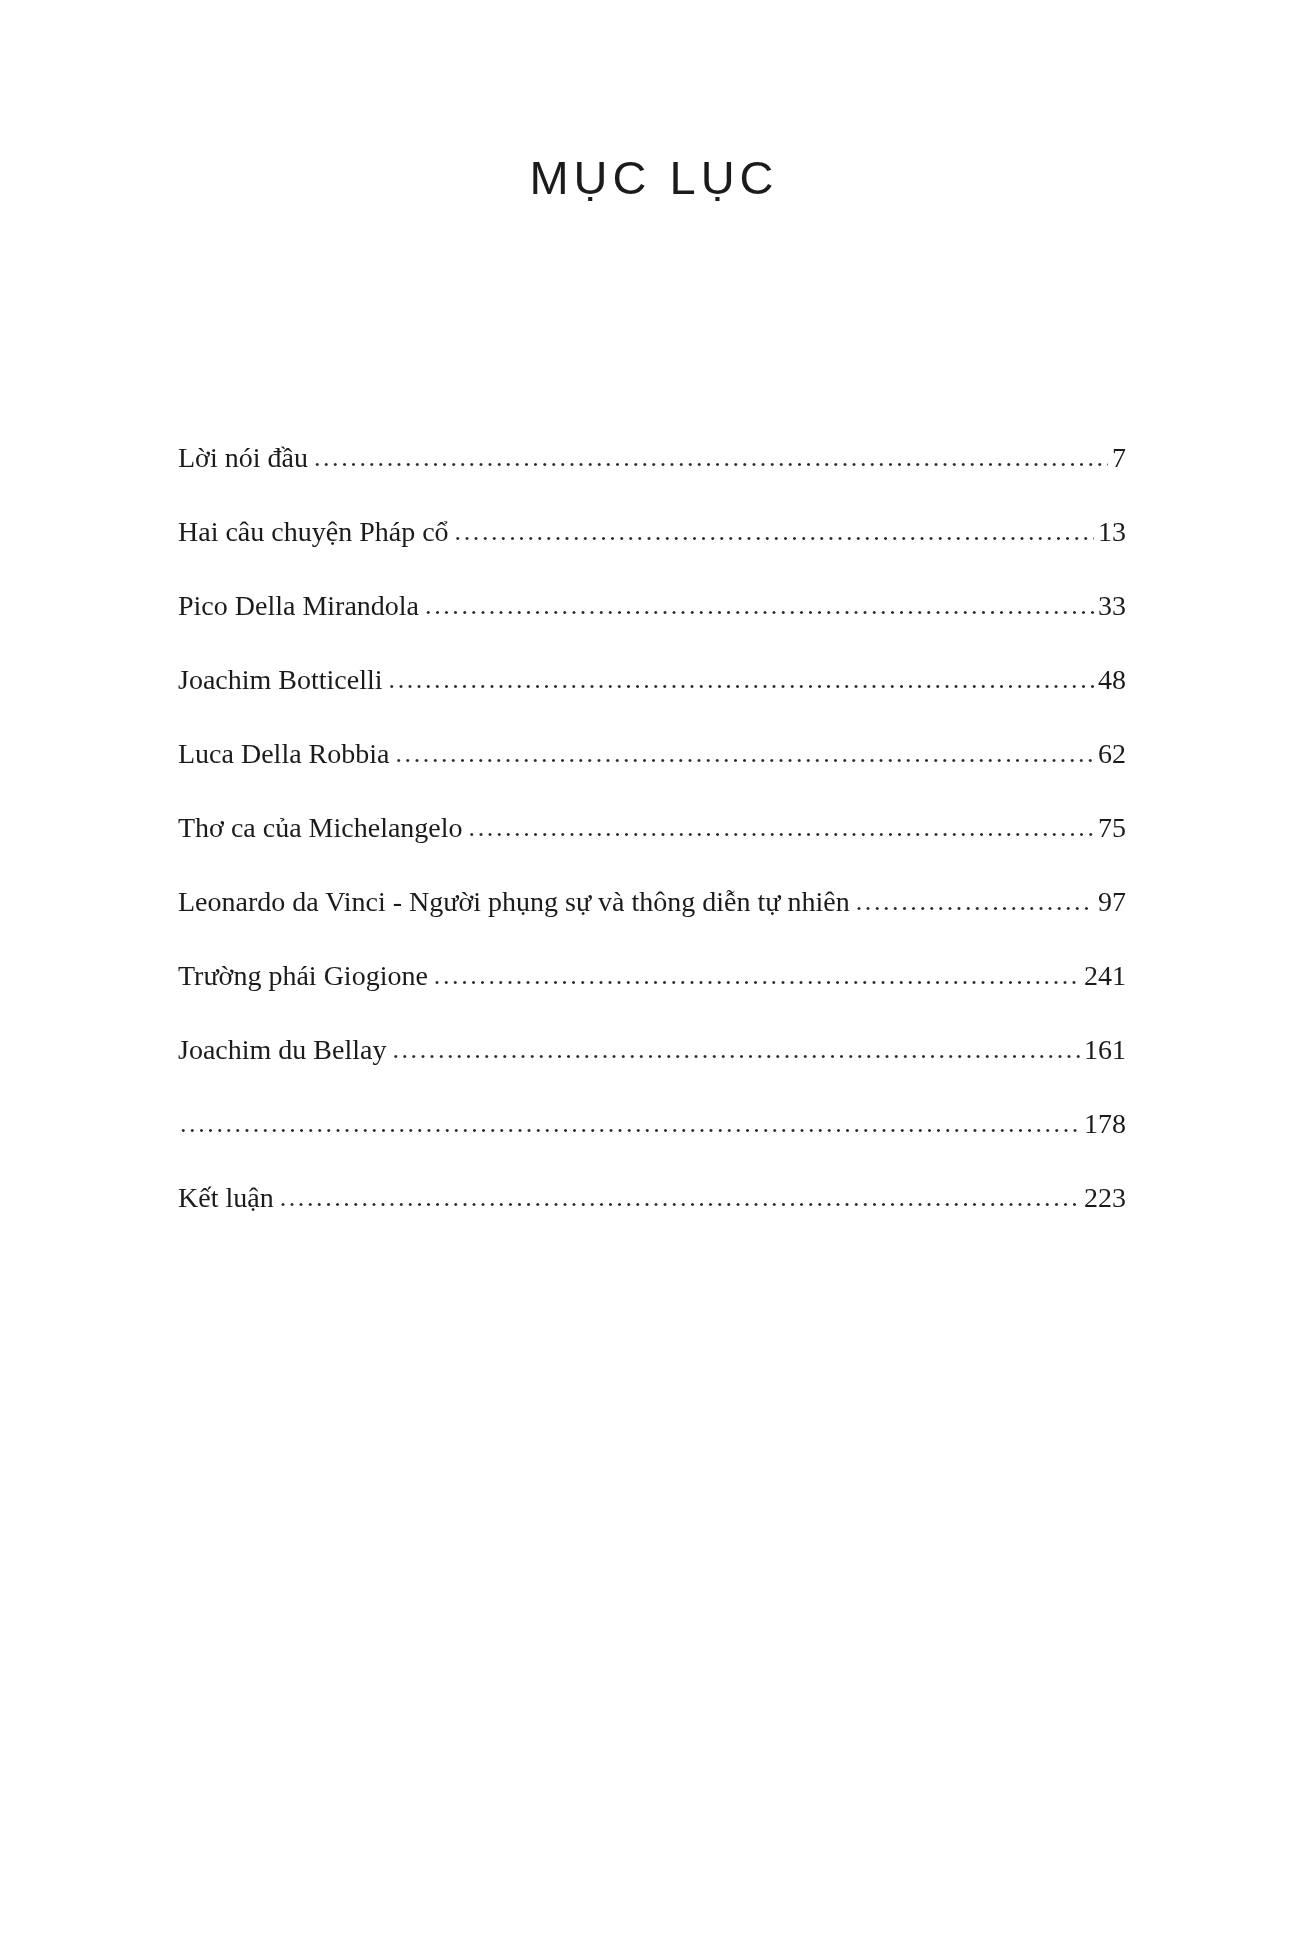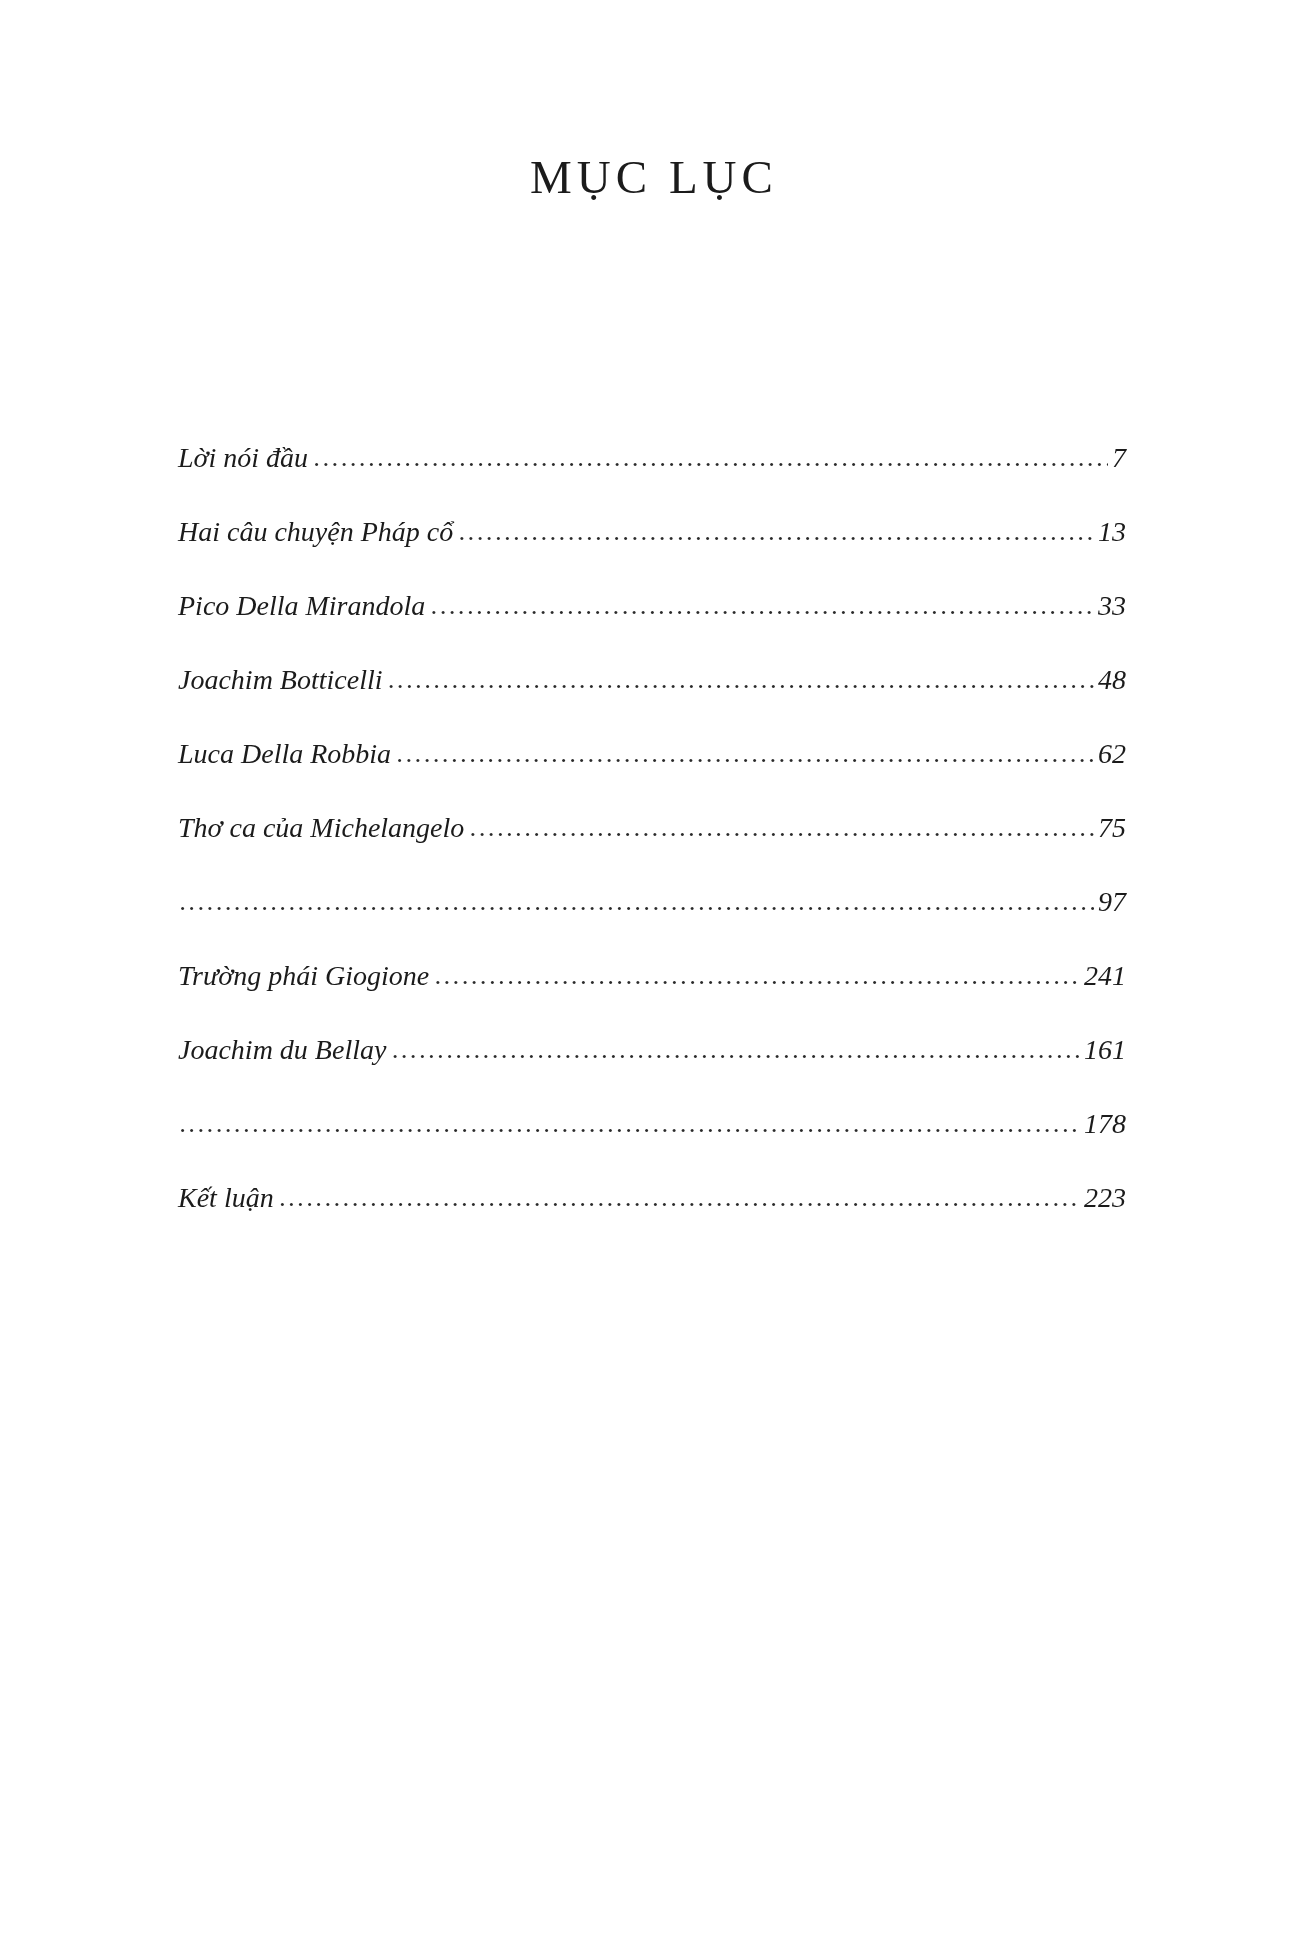--- a/index.html
+++ b/index.html
@@ -16,41 +16,40 @@
     overflow: hidden;
     font-family: "Liberation Serif", serif;
     color: #1a1a1a;
   }
   .toc-title {
     position: absolute;
     top: 150px;
     left: 0;
     right: 0;
     text-align: center;
-    font-family: Liberation Serif, serif;
+    font-family: Liberation Sans, sans-serif;
     font-size: 47px;
     letter-spacing: 5px;
     color: #1b1b1b;
     font-weight: 400;
   }
   .toc-list {
     position: absolute;
     top: 440px;
     left: 178px;
     width: 948px;
   }
   .toc-entry {
     display: flex;
     align-items: baseline;
     font-size: 28px;
     line-height: 1.25;
     margin-bottom: 38.5px;
     color: #1b1b1b;
     white-space: nowrap;
-    font-style: italic;
   }
   .toc-entry .entry-title {
     flex: 0 0 auto;
     padding-right: 4px;
   }
   .toc-entry .dots {
     flex: 1 1 auto;
     overflow: hidden;
     white-space: nowrap;
     margin: 0 2px;
@@ -106,20 +105,21 @@
       <span class="page-num">62</span>
     </div>
 
     <div class="toc-entry">
       <span class="entry-title">Thơ ca của Michelangelo</span>
       <span class="dots">................................................................................................................................................................</span>
       <span class="page-num">75</span>
     </div>
 
     <div class="toc-entry">
+      <span class="entry-title">Leonardo da Vinci - Người phụng sự và thông diễn tự nhiên</span>
       <span class="dots">................................................................................................................................................................</span>
       <span class="page-num">97</span>
     </div>
 
     <div class="toc-entry">
       <span class="entry-title">Trường phái Giogione</span>
       <span class="dots">................................................................................................................................................................</span>
       <span class="page-num">241</span>
     </div>
 

